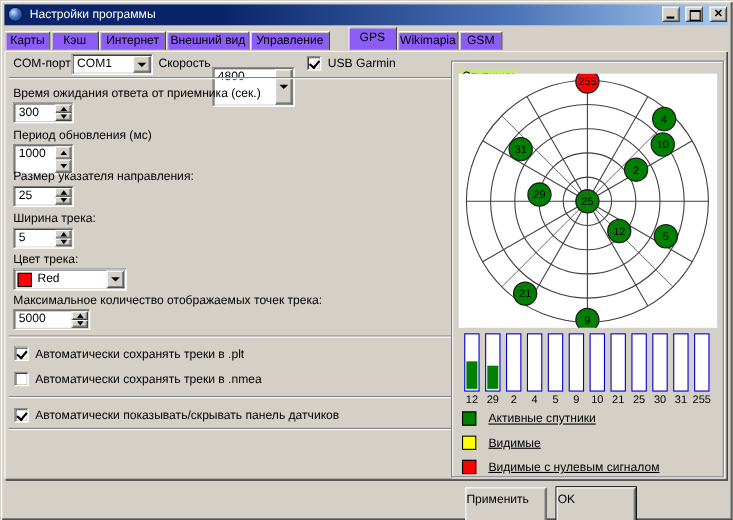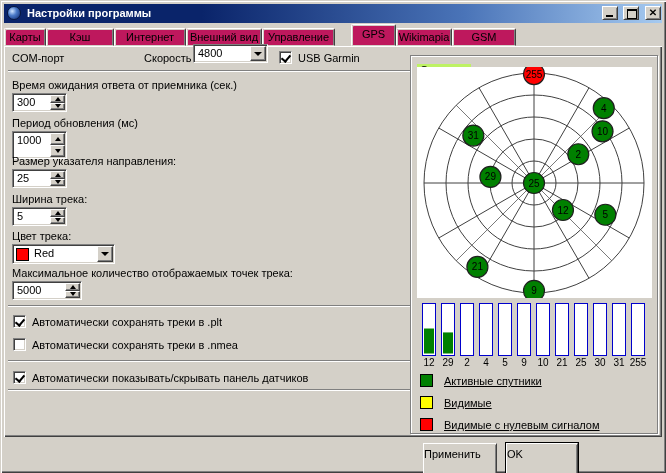--- a/index.html
+++ b/index.html
@@ -5,30 +5,30 @@
   html,body{margin:0;padding:0;background:#9c9a92;font-family:"Liberation Sans",sans-serif;}
   .window{position:relative;width:666px;height:473px;background:#D4D0C8;
     box-shadow:inset 1px 1px 0 #d4d0c8,inset 2px 2px 0 #ffffff,inset -1px -1px 0 #404040,inset -2px -2px 0 #808080;
     overflow:hidden;font-size:11px;color:#000;}
   
   .titlebar{position:absolute;left:4px;top:4px;width:658px;height:19px;
     background:linear-gradient(to right,#0a246a 0%,#0a246a 30%,#4a74b8 70%,#a6caf0 100%);}
   .app-icon{position:absolute;left:3px;top:2px;width:14px;height:14px;border-radius:50%;
     background:radial-gradient(circle at 35% 35%,#cfe4ff 0%,#4a7ac8 40%,#0a246a 100%);
     border:1px solid #07183f;box-sizing:border-box;}
-  .title-text{position:absolute;left:23px;top:3px;color:#fff;font-weight:bold;font-size:11px;white-space:nowrap;}
+  .title-text{position:absolute;left:23px;top:3px;color:#fff;font-weight:normal;font-size:11px;white-space:nowrap;}
   .tb-btn{position:absolute;top:2px;width:16px;height:14px;background:#D4D0C8;
     border:1px solid;border-color:#fff #404040 #404040 #fff;box-shadow:inset 1px 1px 0 #d4d0c8,inset -1px -1px 0 #808080;box-sizing:border-box;}
   .tb-min{right:44px}.tb-max{right:23px}.tb-close{right:1px}
   .glyph-min{position:absolute;left:3px;bottom:2px;width:7px;height:2px;background:#000;}
   .glyph-max{position:absolute;left:3px;top:2px;width:8px;height:7px;border:1px solid #000;border-top-width:2px;}
   .glyph-x{position:absolute;left:0;top:0;width:14px;height:12px;line-height:12px;text-align:center;font-size:10px;font-weight:bold;color:#000;}
   
   .tabs{position:absolute;left:4px;top:25px;height:21px;display:flex;align-items:flex-end;}
-  .tab{height:18px;box-sizing:border-box;background:#be185d;border:1px solid;border-color:#fff #404040 #d4d0c8 #fff;
+  .tab{height:18px;box-sizing:border-box;background:#8b5cf6;border:1px solid;border-color:#fff #404040 #d4d0c8 #fff;
     box-shadow:inset 1px 1px 0 #d4d0c8,inset -1px 0 0 #808080;border-radius:2px 2px 0 0;
     text-align:center;line-height:17px;cursor:default;}
   .tab.active{height:22px;line-height:18px;z-index:3;position:relative;box-shadow:inset 1px 1px 0 #d4d0c8,inset -1px 0 0 #808080;margin-left:16px;}
   
   .page{position:absolute;left:4px;top:46px;width:658px;height:391px;background:#D4D0C8;
     box-shadow:inset 1px 1px 0 #fff,inset -1px -1px 0 #404040,inset -2px -2px 0 #808080;}
   .lbl{position:absolute;white-space:nowrap;}
   .hr{position:absolute;left:8px;width:404px;height:0;border-top:1px solid #808080;border-bottom:1px solid #fff;}
   
   .field{position:absolute;background:#fff;border:1px solid;border-color:#808080 #fff #fff #808080;
@@ -81,34 +81,40 @@
     <span class="tb-btn tb-max">
         <span class="glyph-max"></span>
       </span>
     <span class="tb-btn tb-close">
         <span class="glyph-x">✕</span>
       </span>
   </div>
 
   <div class="tabs">
     <div class="tab" style="width:42px">Карты</div>
-    <div class="tab" style="width:68px">Кэш</div>
-    <div class="tab" style="width:72px">Интернет</div>
+    <div class="tab" style="width:44px">Кэш</div>
+    <div class="tab" style="width:61px">Интернет</div>
     <div class="tab" style="width:76px">Внешний вид</div>
     <div class="tab" style="width:73px">Управление</div>
     <div class="tab active" style="width:45px">GPS</div>
     <div class="tab" style="width:56px">Wikimapia</div>
-    <div class="tab" style="width:64px">GSM</div>
+    <div class="tab" style="width:40px">GSM</div>
   </div>
 
   <div class="page"></div>
 
   <span class="lbl" style="left:12px;top:52px">COM-порт</span>
+  <div class="field" style="left:65px;top:49px;width:74px;height:19px">
+    <span class="val">COM1</span>
+    <span class="combo-btn">
+        <span class="arr-dn"></span>
+      </span>
+  </div>
   <span class="lbl" style="left:144px;top:52px">Скорость</span>
-  <div class="field" style="left:193px;top:44px;width:75px;height:19px">
+  <div class="field" style="left:193px;top:61px;width:75px;height:36px">
     <span class="val">4800</span>
     <span class="combo-btn">
         <span class="arr-dn"></span>
       </span>
   </div>
   <div class="cbrow" style="left:279px;top:51px">
     <span class="cb checked"></span>
     <span class="cb-label">USB Garmin</span>
   </div>
 

